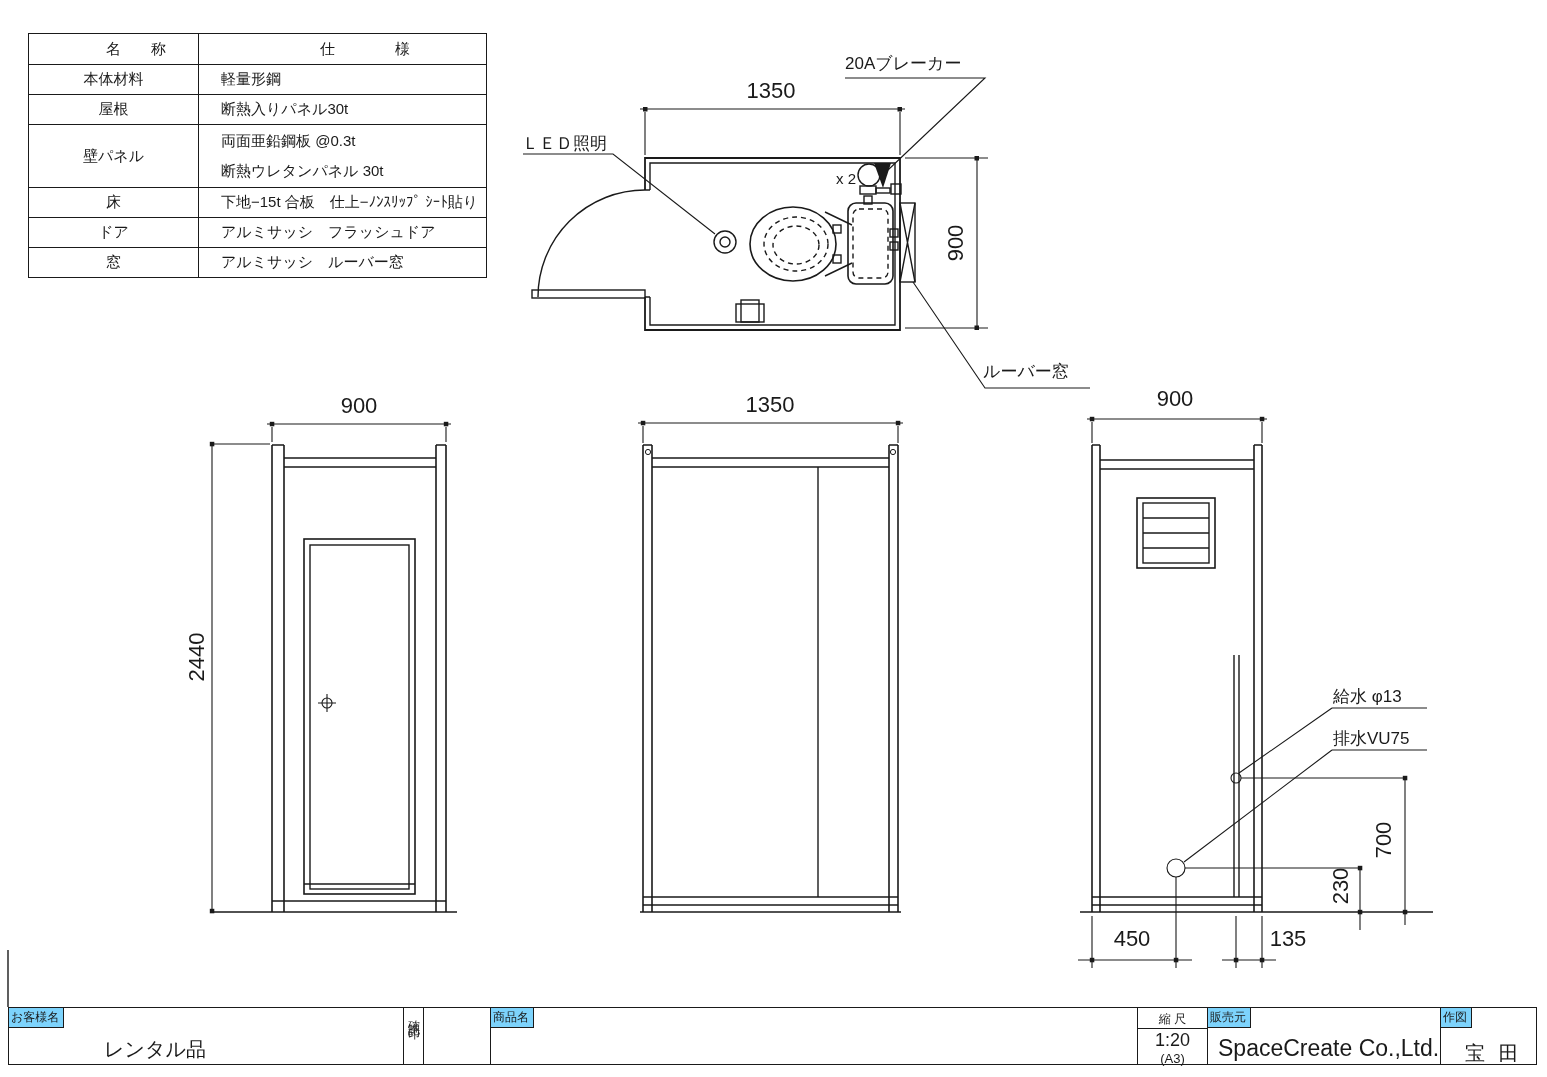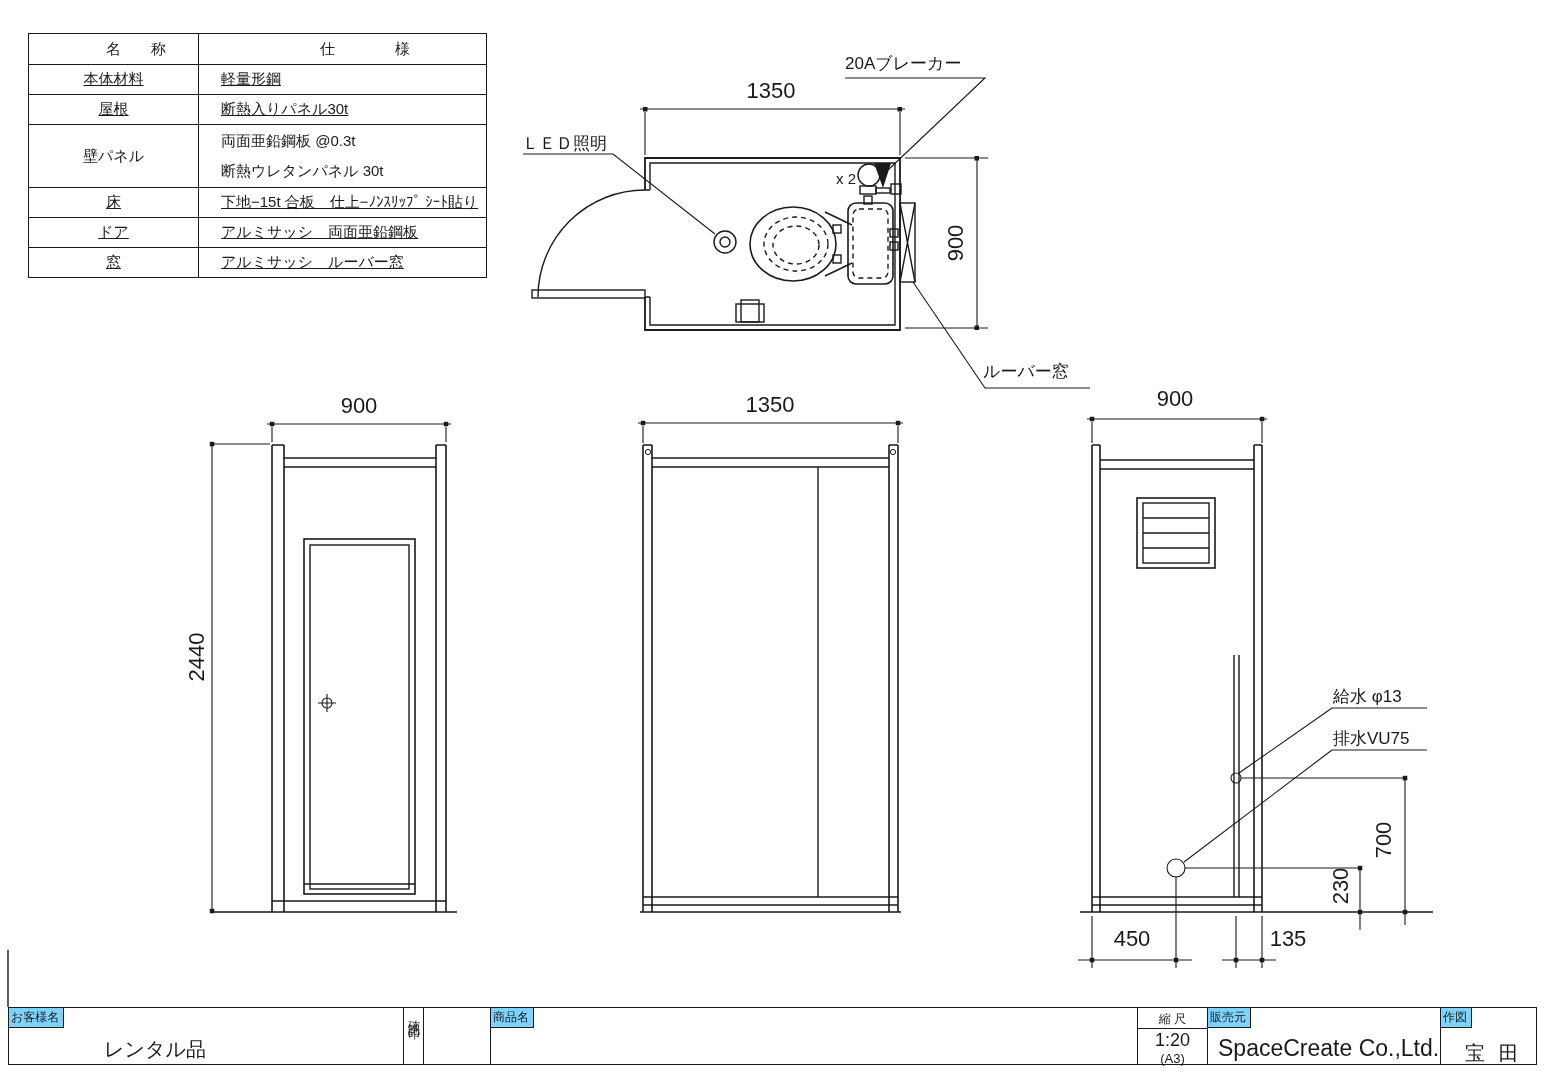--- a/index.html
+++ b/index.html
@@ -11,21 +11,21 @@
   .dimrot{font-size:22px;transform:translate(-50%,-50%) rotate(-90deg);}
   .lbl{font-size:17px;}
   .x2{font-size:15px;}
   
   .spec{position:absolute;left:28px;top:33px;width:459px;border:1.6px solid #1a1a1a;
         border-collapse:collapse;table-layout:fixed;font-size:15px;}
   .spec td{border:1.4px solid #1a1a1a;vertical-align:middle;padding:0;}
   .spec .c1{width:124px;text-align:center;}
   .spec .c2{padding-left:22px;text-align:left;}
   .spec tr.h td{height:30px;text-align:center;padding-left:45px;}
-  .spec tr.r td{height:29px;text-decoration:underline;}
+  .spec tr.r td{height:29px;}
   .spec tr.rw td{height:62px;}
   .spec .two{line-height:30px;}
   
   .tb{position:absolute;left:8px;top:1007px;width:1529px;height:58px;border:1.6px solid #1a1a1a;
       display:flex;box-sizing:border-box;}
   .tb .cell{position:relative;height:100%;border-right:1.4px solid #1a1a1a;box-sizing:border-box;}
   .tb .cell:last-child{border-right:none;}
   .tag{position:absolute;left:0;top:0;font-size:12px;padding:1px 4px 1px 2px;
        border-right:1.3px solid #1a1a1a;border-bottom:1.3px solid #1a1a1a;background:#7dd3fc;}
   .big{font-size:20px;}
@@ -203,21 +203,21 @@
         <div class="two">両面亜鉛鋼板 @0.3t</div>
         <div class="two">断熱ウレタンパネル 30t</div>
       </td>
     </tr>
     <tr class="r">
       <td class="c1">床</td>
       <td class="c2">下地−15t 合板　仕上−ﾉﾝｽﾘｯﾌﾟ ｼｰﾄ貼り</td>
     </tr>
     <tr class="r">
       <td class="c1">ドア</td>
-      <td class="c2">アルミサッシ　両面亜鉛鋼板</td>
+      <td class="c2">アルミサッシ　フラッシュドア</td>
     </tr>
     <tr class="r">
       <td class="c1">窓</td>
       <td class="c2">アルミサッシ　ルーバー窓</td>
     </tr>
   </tbody>
     </table>
 
   <div class="txt dim" style="left:771px;top:91px;">1350</div>
   <div class="txt dimrot" style="left:956px;top:243px;">900</div>

